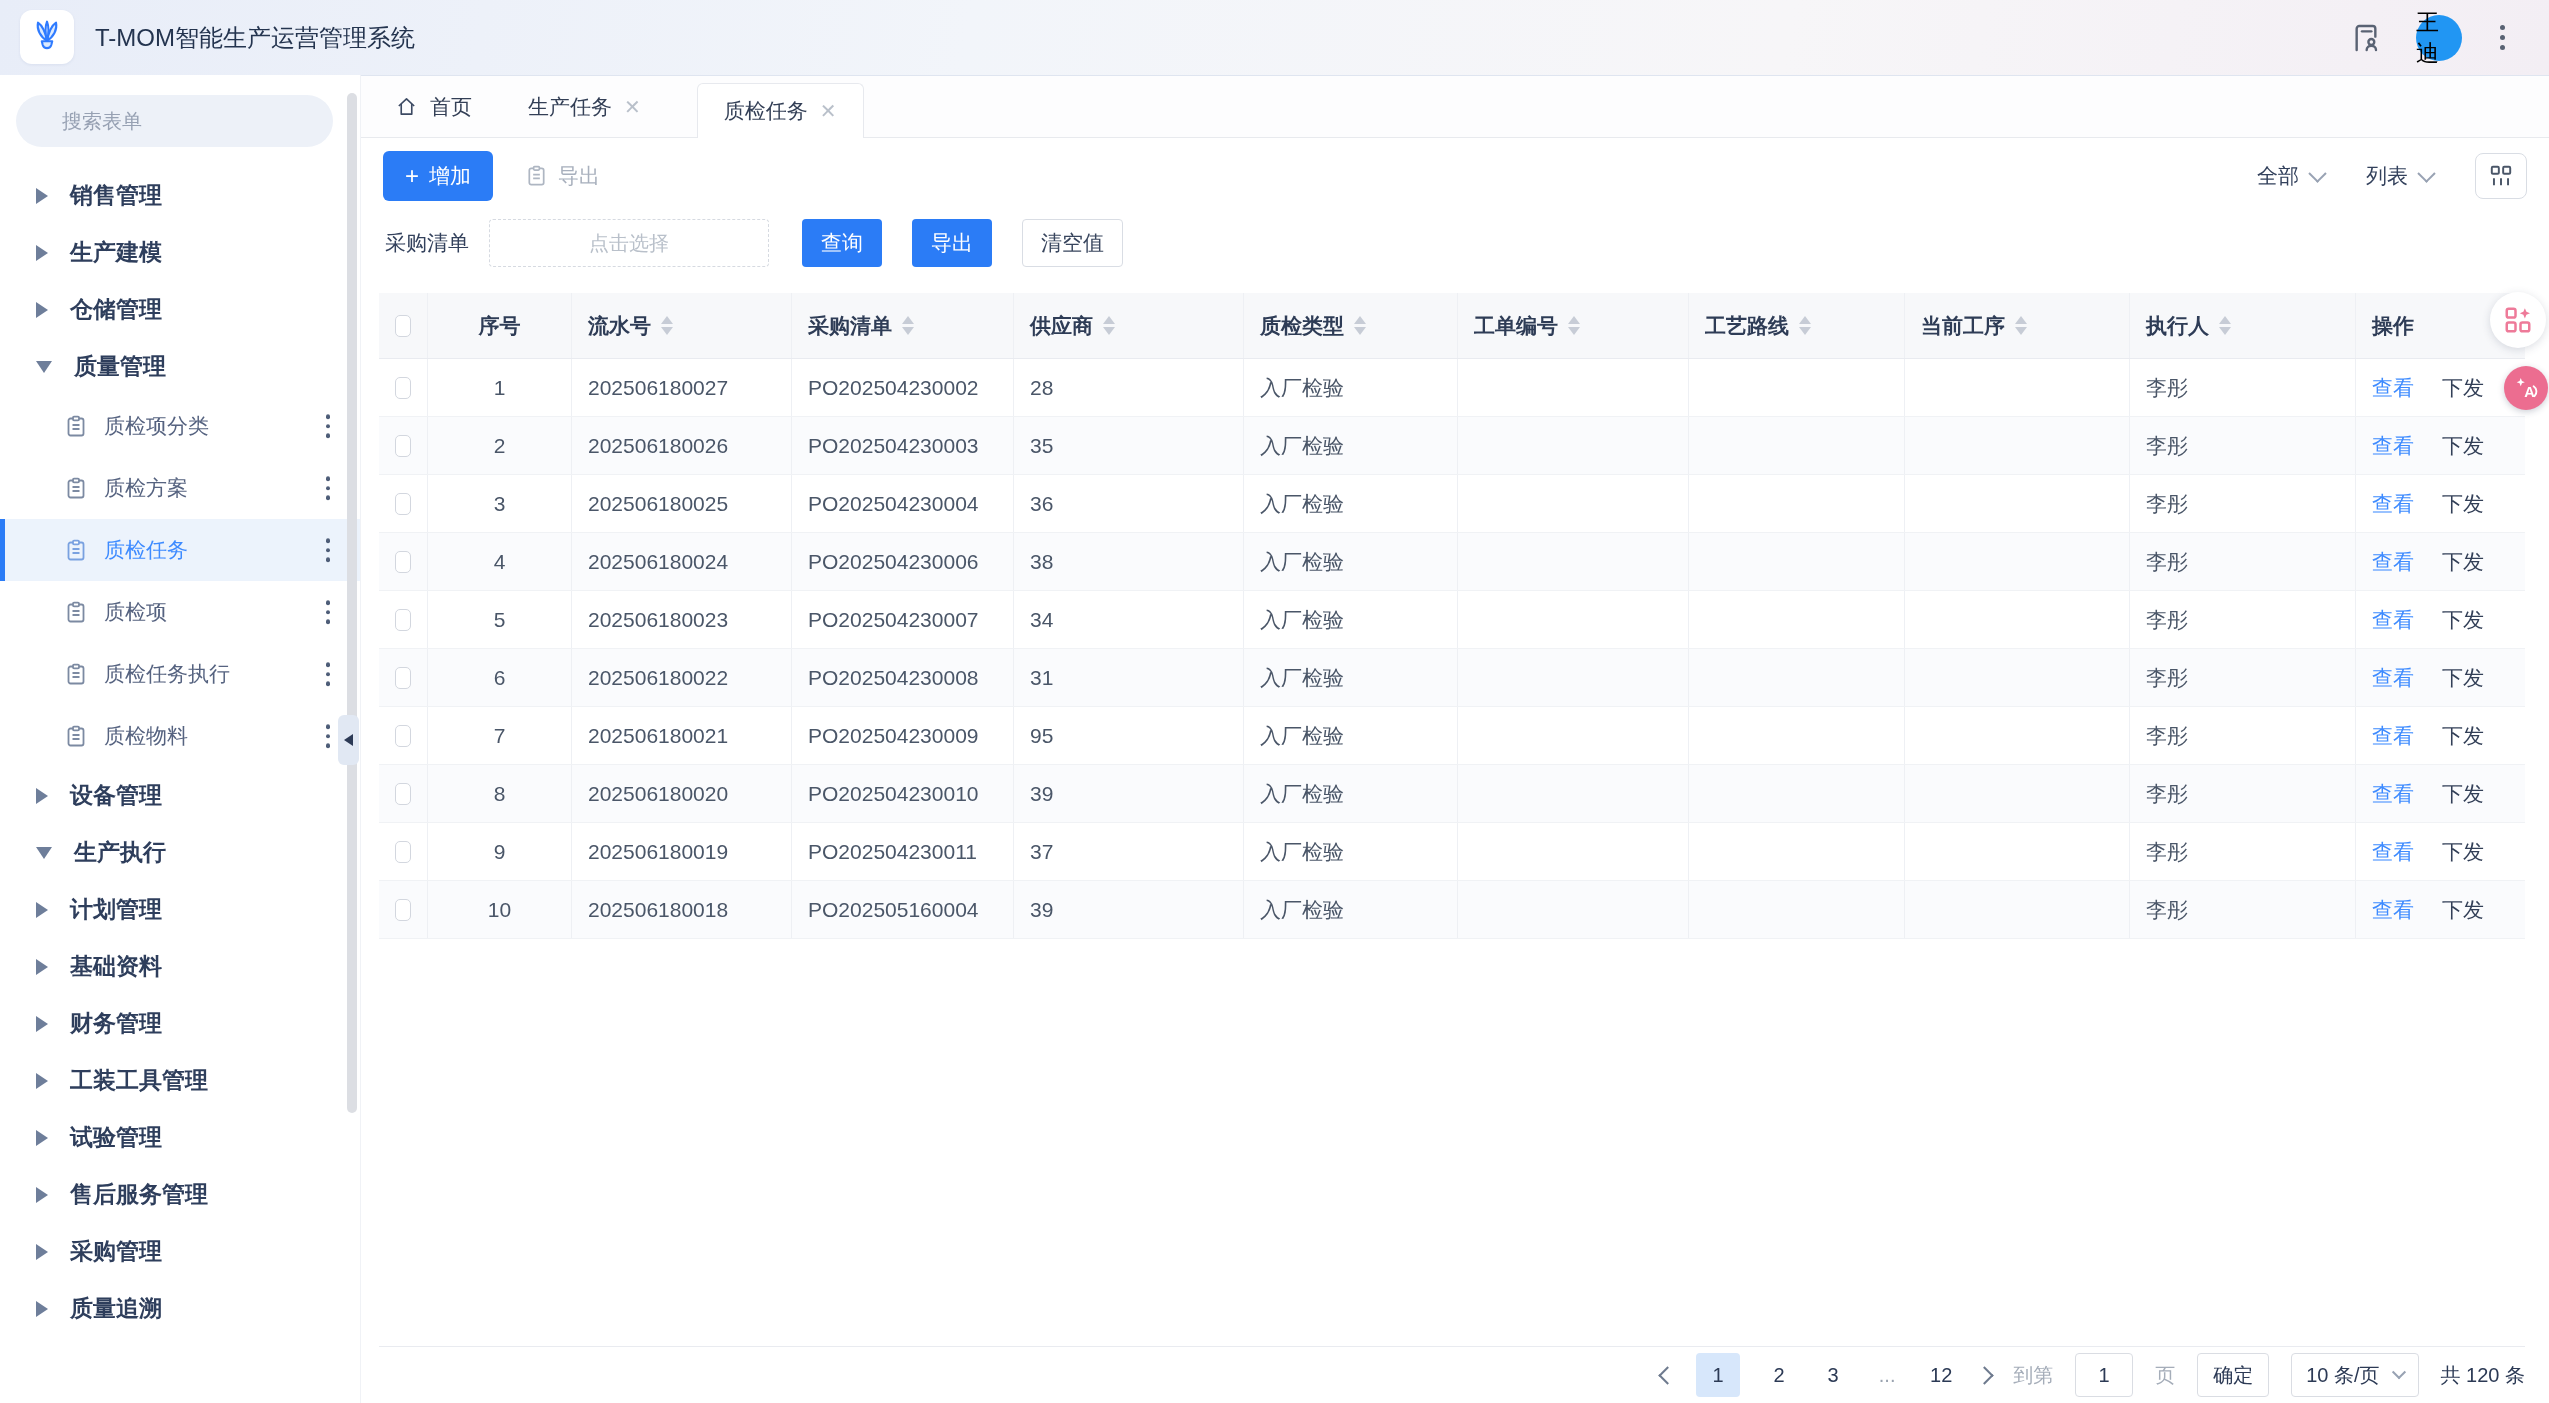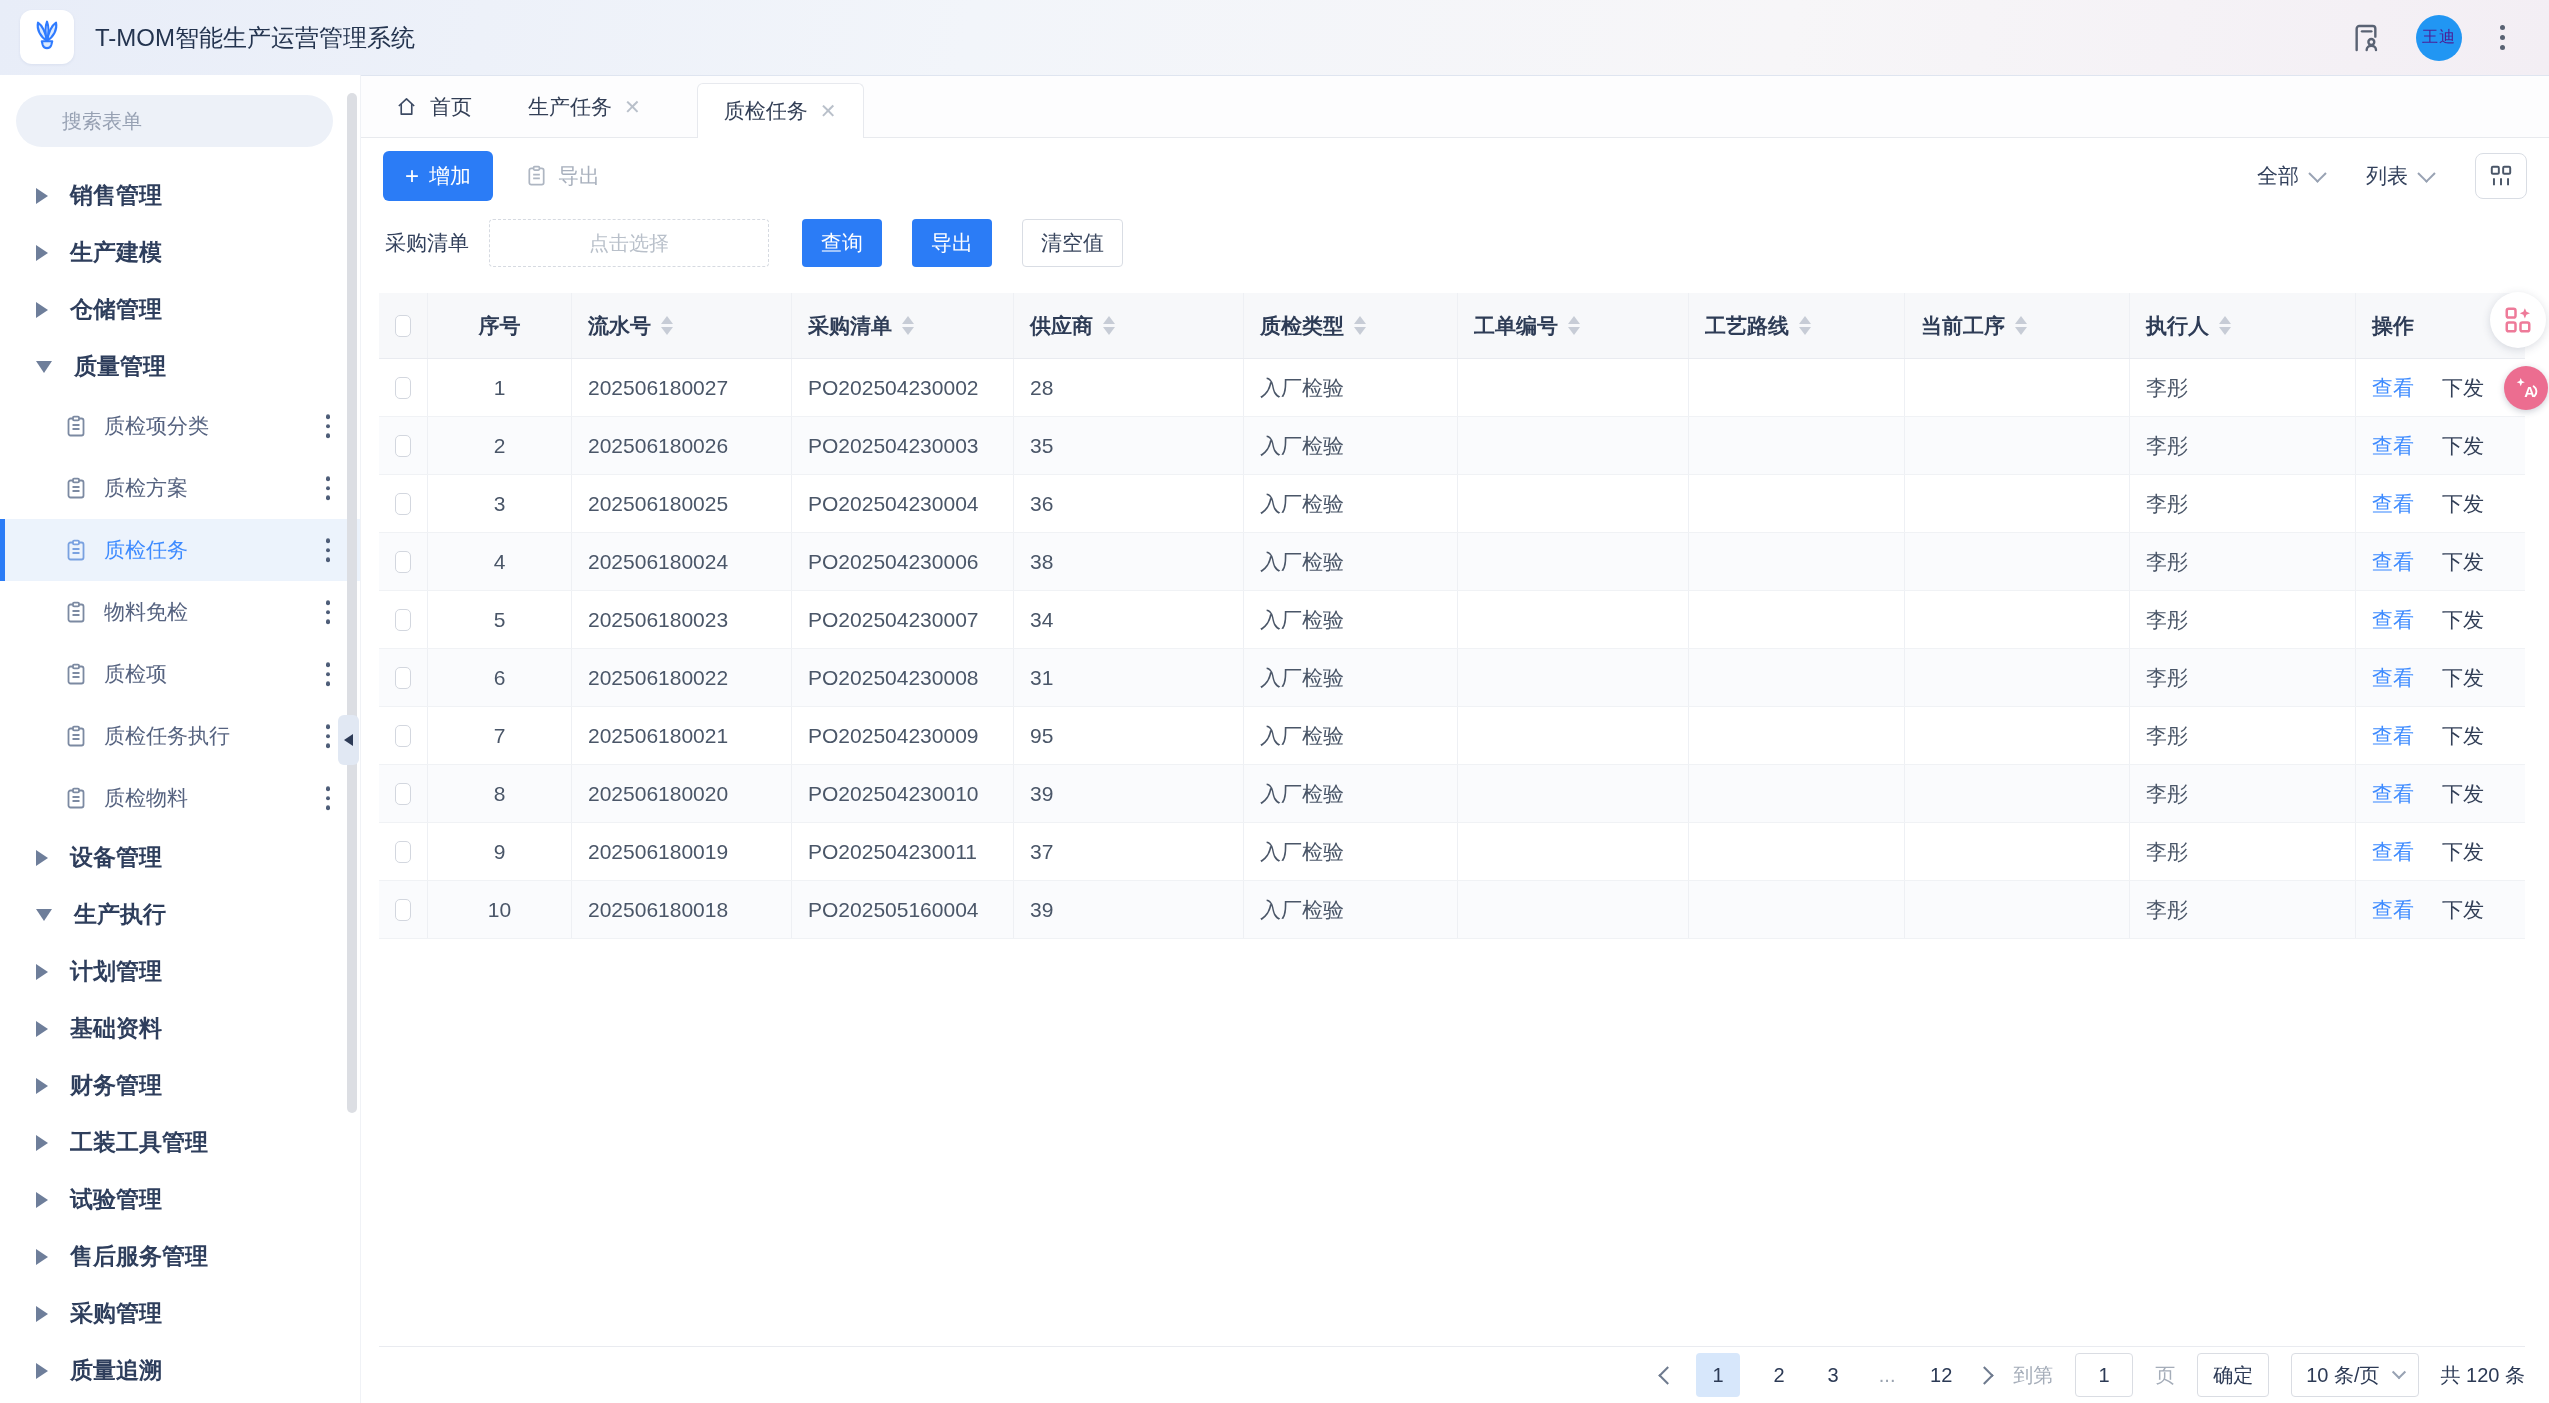--- a/index.html
+++ b/index.html
@@ -9,22 +9,22 @@
 
   
   .topbar { position:absolute; left:0; top:0; width:100%; height:75px;
             background:linear-gradient(100deg,#e8edf8 0%,#f2f5fa 38%,#f7f6f8 70%,#f3eef4 100%); }
   .logo-box { position:absolute; left:20px; top:10px; width:54px; height:54px; background:#fff;
               border-radius:12px; display:flex; align-items:center; justify-content:center;
               box-shadow:0 1px 3px rgba(40,70,130,.08); }
   .app-title { position:absolute; left:95px; top:0; height:75px; display:flex; align-items:center;
                font-size:24px; font-weight:500; color:var(--header-text,#24344f); }
   .top-right { position:absolute; right:40px; top:0; height:75px; display:flex; align-items:center; gap:34px; }
-  .avatar { width:46px; height:46px; border-radius:50%; background:var(--avatar-bg,#2196f3); color:#4c1d95;
-            font-size:16px; display:flex; align-items:center; justify-content:center; letter-spacing:1px; }
+  .avatar { width:46px; height:46px; border-radius:50%; background:var(--avatar-bg,#2196f3); color:#000000;
+            font-size:23px; display:flex; align-items:center; justify-content:center; letter-spacing:1px; }
   .kebab-v { display:flex; flex-direction:column; gap:5px; padding:4px; cursor:pointer; }
   .kebab-v i { width:5px; height:5px; border-radius:50%; background:#596273; }
 
   
   .sidebar { position:absolute; left:0; top:75px; width:361px; height:1328px; background:#fff;
              border-right:1px solid #f0f2f6; }
   .search-pill { position:absolute; left:16px; top:20px; width:317px; height:52px; }
   .search-pill input { width:100%; height:100%; border:none; outline:none; background:#edf1f8;
              border-radius:26px; padding-left:46px; font-size:20px; color:#33415c;
              font-family:inherit; }
@@ -246,35 +246,20 @@
           </span>
         </div>
         <div class="m-sub">
           <span class="clip-ic">
             <svg width="24" height="25" viewBox="0 0 24 24" fill="none" stroke="currentColor" stroke-width="1.8">
               <rect x="4.5" y="4" width="15" height="17" rx="2"></rect>
               <rect x="9" y="2.2" width="6" height="3.6" rx="1" fill="#fff"></rect>
               <path d="M8.5 10.5 h7 M8.5 14.5 h7"></path>
             </svg>
           </span>
-          <span class="m-sub-label">物料免检</span>
-          <span class="sub-kebab">
-            <i></i>
-            <i></i>
-            <i></i>
-          </span>
-        </div>
-        <div class="m-sub">
-          <span class="clip-ic">
-            <svg width="24" height="25" viewBox="0 0 24 24" fill="none" stroke="currentColor" stroke-width="1.8">
-              <rect x="4.5" y="4" width="15" height="17" rx="2"></rect>
-              <rect x="9" y="2.2" width="6" height="3.6" rx="1" fill="#fff"></rect>
-              <path d="M8.5 10.5 h7 M8.5 14.5 h7"></path>
-            </svg>
-          </span>
           <span class="m-sub-label">质检项</span>
           <span class="sub-kebab">
             <i></i>
             <i></i>
             <i></i>
           </span>
         </div>
         <div class="m-sub">
           <span class="clip-ic">
             <svg width="24" height="25" viewBox="0 0 24 24" fill="none" stroke="currentColor" stroke-width="1.8">

